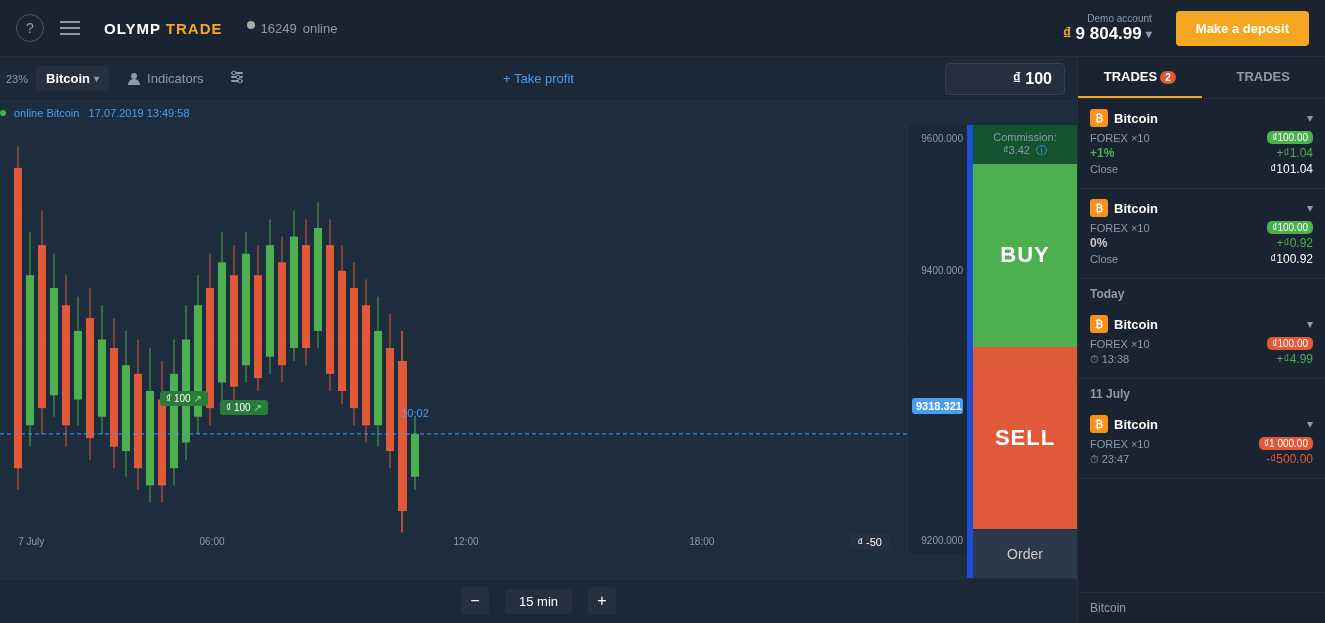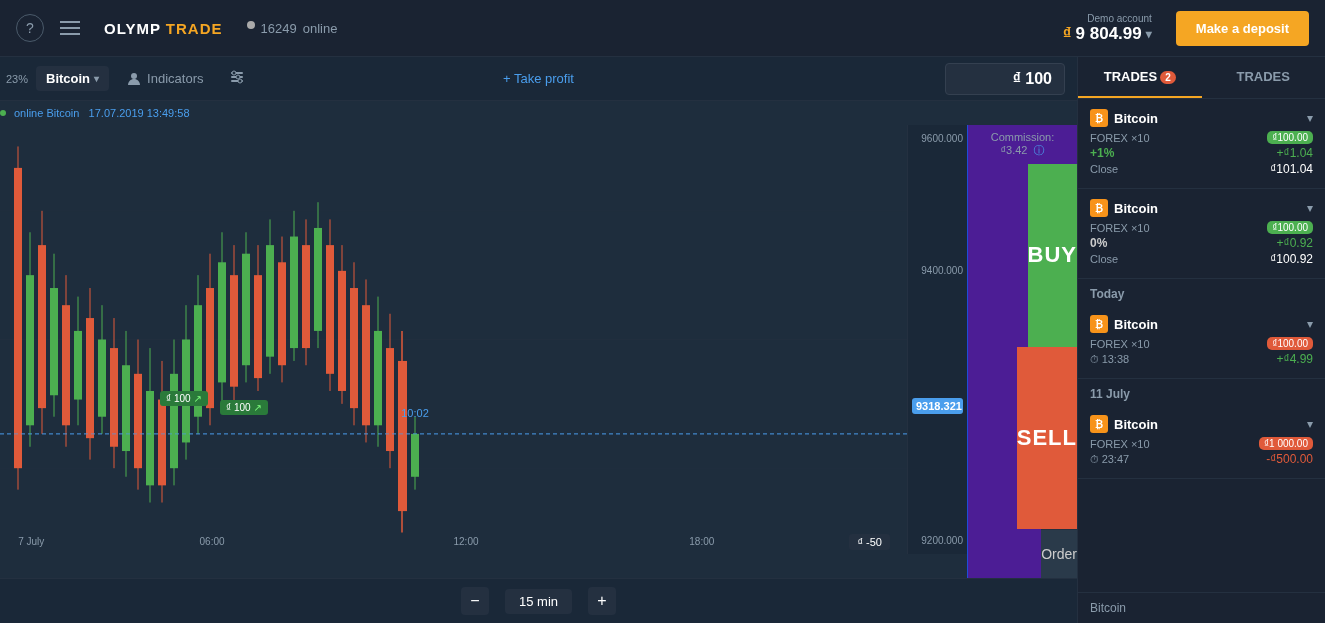--- a/index.html
+++ b/index.html
@@ -311,21 +311,21 @@
           <span style="color:#7fff7f;">↗</span>
         </div>
         <div style="position:absolute;left:220px;bottom:36%;background:#2a7a3a;color:#fff;font-size:10px;padding:2px 6px;border-radius:3px;display:flex;align-items:center;gap:3px;">
           <span>₫ 100</span>
           <span style="color:#7fff7f;">↗</span>
         </div>
 
         <div style="position:absolute;bottom:28px;right:77px;background:#243040;color:#fff;font-size:11px;padding:2px 8px;border-radius:3px;">₫ -50</div>
       </div>
 
-      <div style="width:110px;background:#4c1d95;display:flex;flex-direction:column;border-left:1px solid #1d4ed8;align-items:flex-end;">
+      <div style="width:110px;background:#14532d;display:flex;flex-direction:column;border-left:6px solid #1d4ed8;">
         <div style="padding:6px 8px;text-align:center;font-size:11px;color:#8a9bab;">
           <span>Commission: ₫3.42</span>
           <span style="color:#4a9eed;margin-left:3px;">ⓘ</span>
         </div>
         <button style="flex:1;background:#4caf50;color:#fff;font-size:22px;font-weight:700;border:none;cursor:pointer;letter-spacing:1px;">BUY</button>
         <button style="flex:1;background:#e05a3a;color:#fff;font-size:22px;font-weight:700;border:none;cursor:pointer;letter-spacing:1px;">SELL</button>
         <button style="background:#2a3a4a;color:#ccc;font-size:14px;border:none;cursor:pointer;padding:16px 0;border-top:1px solid #243040;">Order</button>
       </div>
     </div>
 

